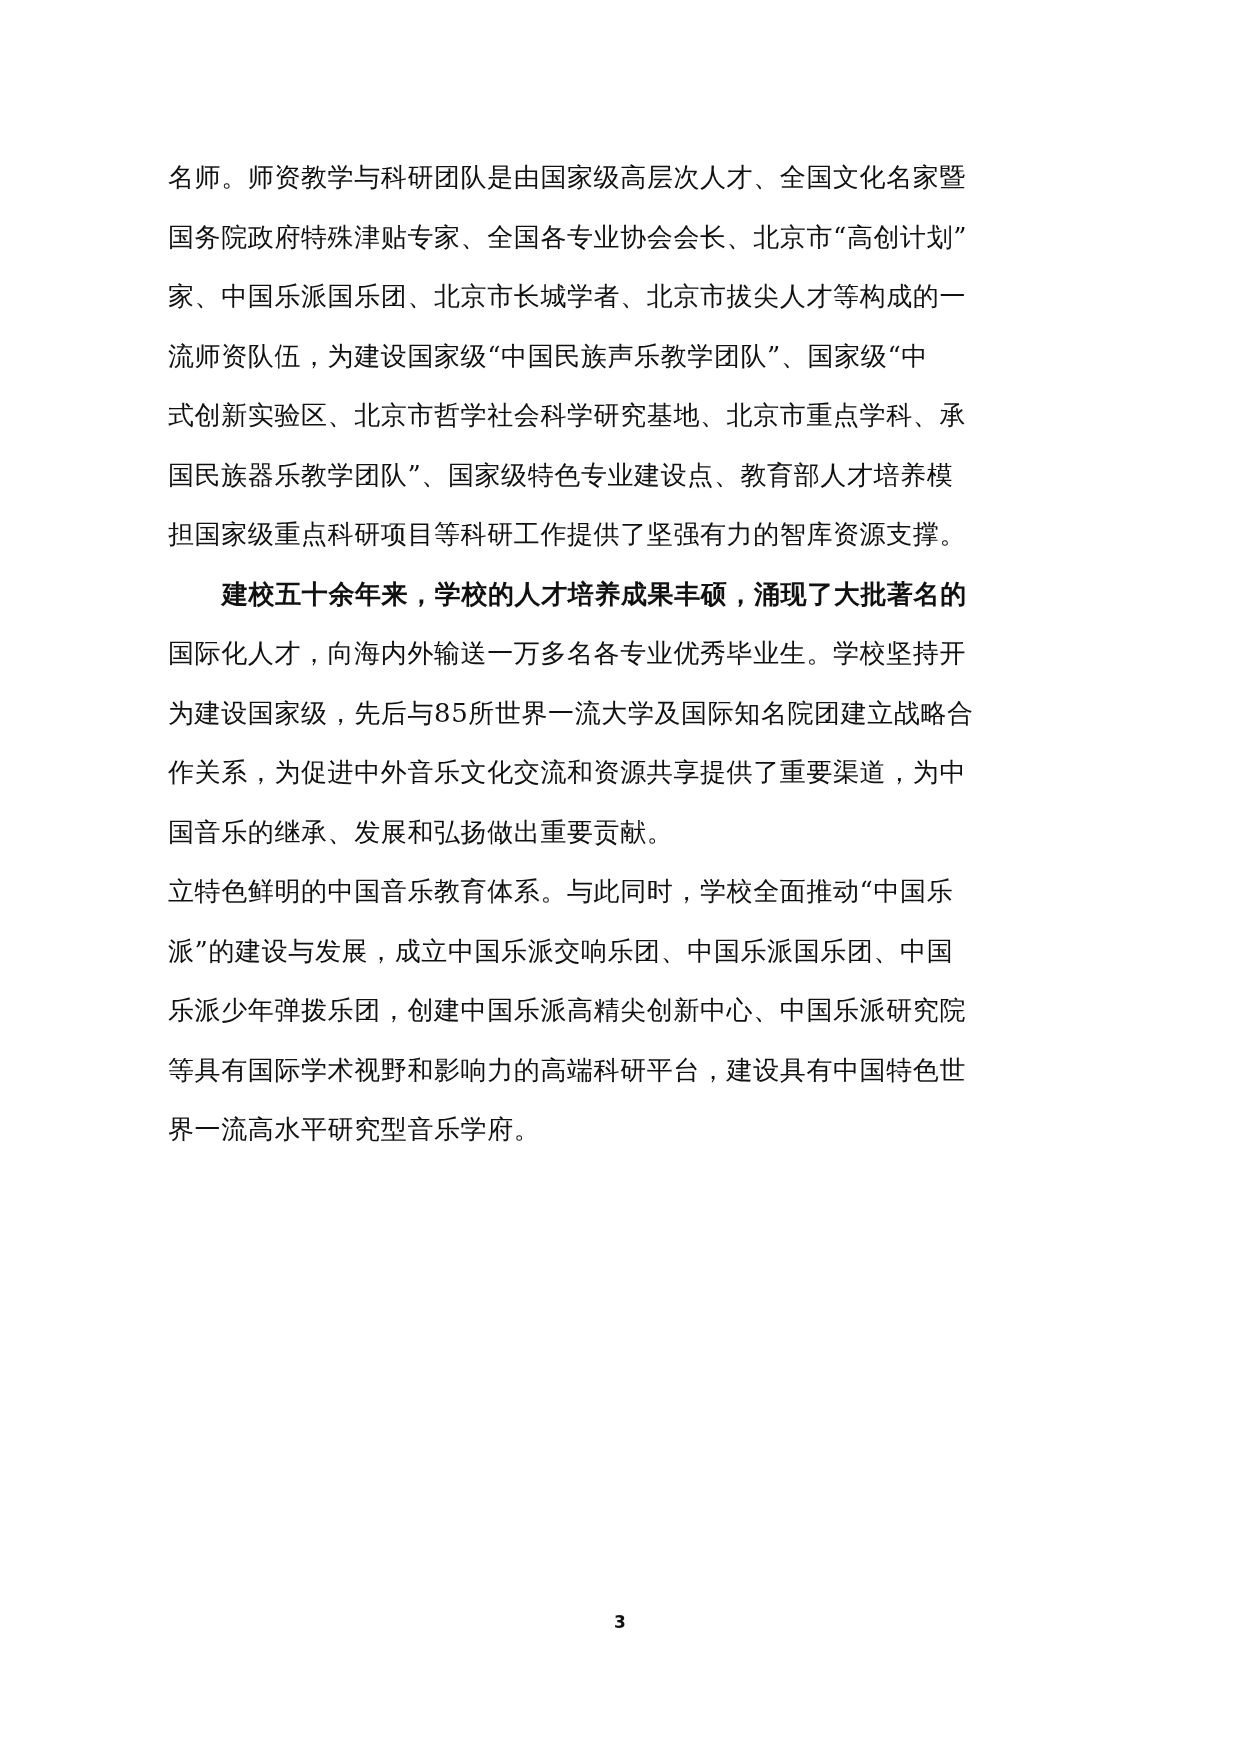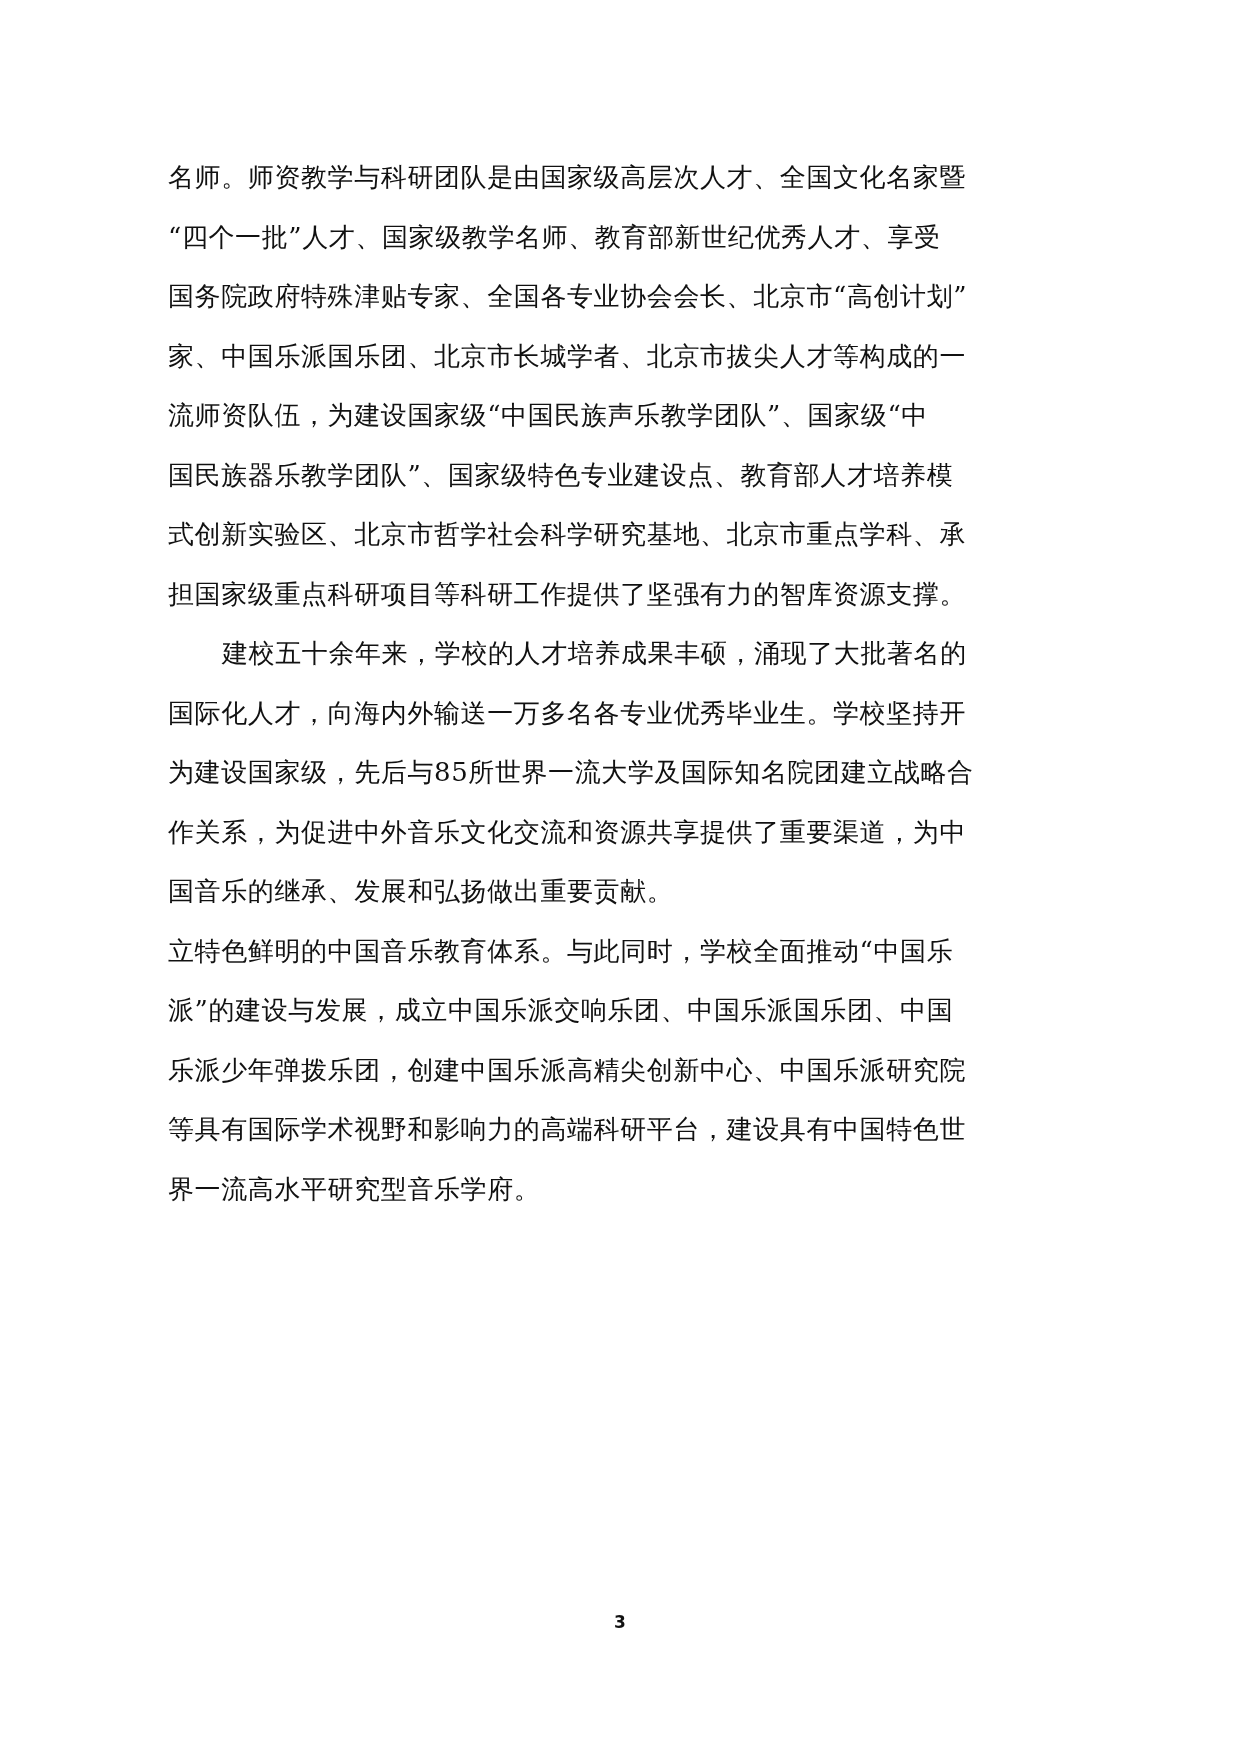--- a/index.html
+++ b/index.html
@@ -11,43 +11,42 @@
     .content {
       position: absolute; left: 168px; top: 148px; width: 775px;
       font-family: "DejaVu Serif", "Liberation Serif", serif;
       color: #111111;
       font-size: 26px;
       line-height: 59.5px;
       letter-spacing: 0.6px;
       text-align: justify;
     }
     .para { margin: 0; }
-    .indent { text-indent: 54px; }
+    .indent { text-indent: 54px; font-weight: bold; }
     .line { display: block; white-space: nowrap; height: 59.5px; }
     .page-number {
       position: absolute; left: 0; top: 1612px; width: 1240px;
       text-align: center;
       font-family: "DejaVu Sans", "Liberation Sans", sans-serif;
       font-weight: bold; font-size: 17px; color: #111;
     }
   </style>
 </head>
 <body>
 
 <div class="page">
   <div class="content">
 
     <div class="para">
       <span class="line">名师。师资教学与科研团队是由国家级高层次人才、全国文化名家暨</span>
-      <span class="line">“四个一批”人才、国家级教学名师、教育部新世纪优秀人才、享受</span>
       <span class="line">国务院政府特殊津贴专家、全国各专业协会会长、北京市“高创计划”</span>
       <span class="line">家、中国乐派国乐团、北京市长城学者、北京市拔尖人才等构成的一</span>
       <span class="line">流师资队伍，为建设国家级“中国民族声乐教学团队”、国家级“中</span>
+      <span class="line">式创新实验区、北京市哲学社会科学研究基地、北京市重点学科、承</span>
       <span class="line">国民族器乐教学团队”、国家级特色专业建设点、教育部人才培养模</span>
-      <span class="line">式创新实验区、北京市哲学社会科学研究基地、北京市重点学科、承</span>
       <span class="line">担国家级重点科研项目等科研工作提供了坚强有力的智库资源支撑。</span>
     </div>
 
     <div class="para">
       <span class="line indent">建校五十余年来，学校的人才培养成果丰硕，涌现了大批著名的</span>
       <span class="line">国际化人才，向海内外输送一万多名各专业优秀毕业生。学校坚持开</span>
       <span class="line">为建设国家级，先后与85所世界一流大学及国际知名院团建立战略合</span>
       <span class="line">作关系，为促进中外音乐文化交流和资源共享提供了重要渠道，为中</span>
       <span class="line">国音乐的继承、发展和弘扬做出重要贡献。</span>
     </div>

